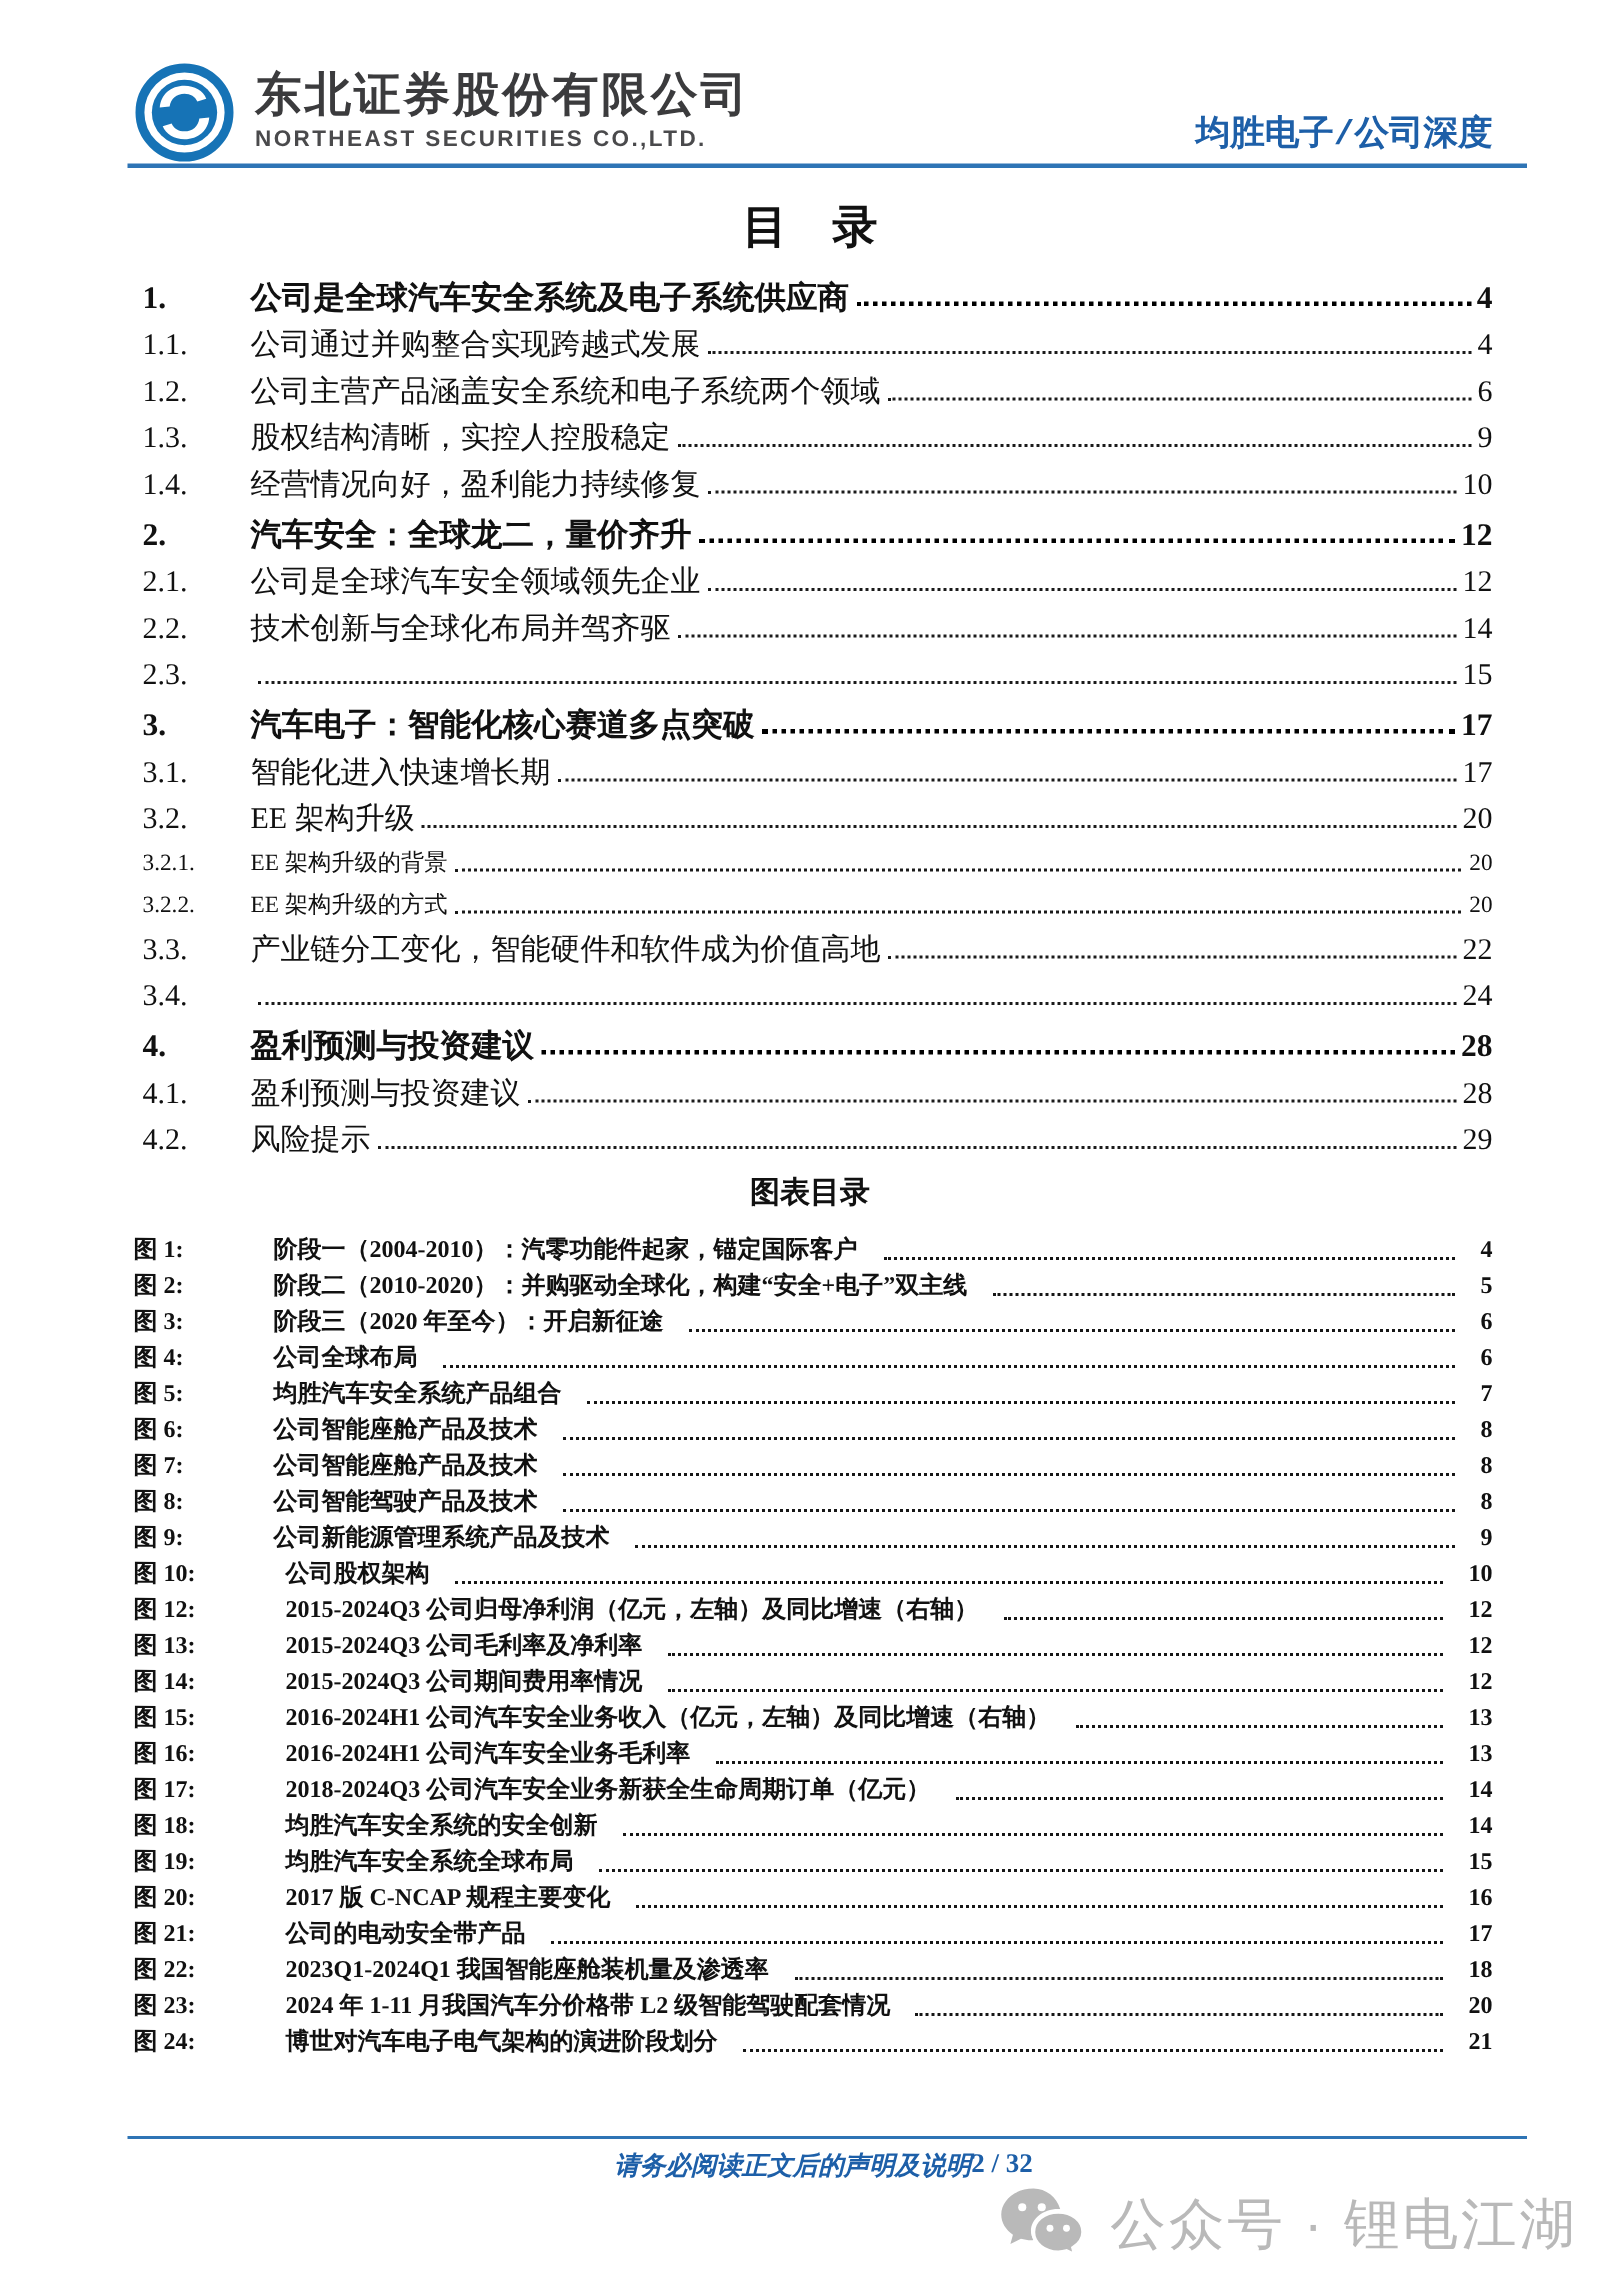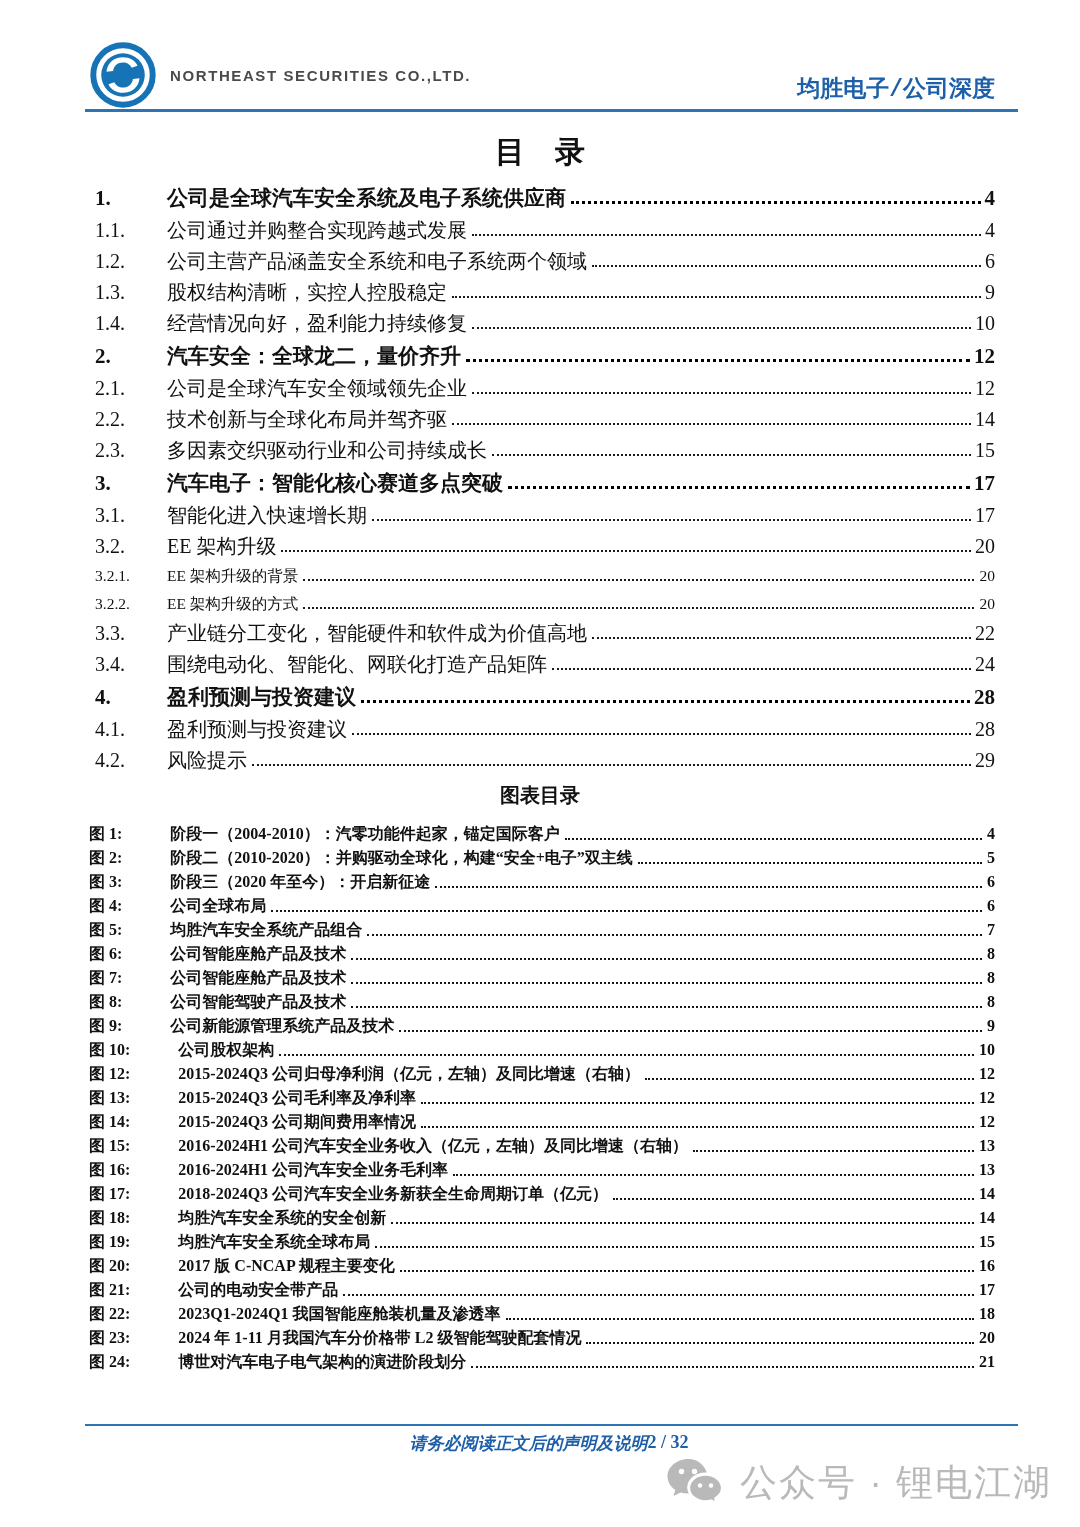--- a/index.html
+++ b/index.html
@@ -31,21 +31,21 @@
   .lvl1 .leader{border-bottom:3px dotted #000;margin:0 2px 7px 5px;}
   .lvl2{height:31px;font-size:20px;line-height:23px;}
   .lvl2 .leader{border-bottom:2px dotted #1a1a1a;margin:0 2px 6px 5px;}
   .lvl3{height:28px;font-size:15.5px;line-height:20px;}
   .lvl3 .leader{border-bottom:2px dotted #1a1a1a;margin:0 4px 5px 5px;}
 
   
   .figtoc{position:absolute;left:85px;right:85px;top:778px;}
   .figtoc-title{text-align:center;font-size:20px;font-weight:bold;line-height:34px;margin-bottom:8px;}
   .fig-row{display:flex;align-items:flex-end;height:24px;font-size:16px;font-weight:bold;
-    line-height:20px;padding-left:4px;}
+    line-height:20px;padding-left:4px;gap:12px;}
   .fig-row .lbl{flex:0 0 auto;white-space:nowrap;margin-right:8px;}
   .fig-row .ttl{flex:0 0 auto;white-space:nowrap;margin-left:40px;}
   .fig-row .leader{flex:1 1 auto;border-bottom:2px dotted #161616;margin:0 3px 4px 5px;}
   .fig-row .pg{flex:0 0 auto;margin-left:2px;}
 
   
   .footer-rule{position:absolute;left:85px;right:62px;top:1424px;height:2px;background:#2e74b5;}
   .footer{position:absolute;left:73px;right:85px;top:1432px;display:flex;
     justify-content:center;align-items:flex-start;}
   .footer-disclaimer{padding-left:70px;font-size:17px;font-weight:bold;color:#1d5fa8;font-style:italic;}
@@ -61,20 +61,21 @@
 
 <div class="header">
   <div class="logo-wrap">
     <svg class="logo-icon" viewBox="0 0 100 100">
       <circle cx="50" cy="50" r="45" fill="none" stroke="#1673b6" stroke-width="9"></circle>
       <circle cx="50" cy="50" r="33" fill="#1673b6"></circle>
       <path d="M50 23c-14 0-24 9-25 22l10-1c1-8 7-13 15-13 6 0 11 3 13 8l9-3c-3-8-12-13-22-13z" fill="#ffffff"></path>
       <path d="M50 77c14 0 24-9 25-22l-10 1c-1 8-7 13-15 13-6 0-11-3-13-8l-9 3c3 8 12 13 22 13z" fill="#ffffff"></path>
     </svg>
     <div class="logo-text">
+      <div class="logo-cn">东北证券股份有限公司</div>
       <div class="logo-en">NORTHEAST SECURITIES CO.,LTD.</div>
     </div>
   </div>
   <div class="report-tag">均胜电子/公司深度</div>
 </div>
 <div class="header-rule"></div>
 
 <div class="toc">
   <div class="toc-title">目　录</div>
   <div id="toc-list">
@@ -121,21 +122,20 @@
         <span class="pg">12</span>
       </div>
       <div class="toc-row lvl2">
         <span class="num">2.2.</span>
         <span class="ttl">技术创新与全球化布局并驾齐驱</span>
         <span class="leader"></span>
         <span class="pg">14</span>
       </div>
       <div class="toc-row lvl2">
         <span class="num">2.3.</span>
-        <span class="ttl">多因素交织驱动行业和公司持续成长</span>
         <span class="leader"></span>
         <span class="pg">15</span>
       </div>
       <div class="toc-row lvl1">
         <span class="num">3.</span>
         <span class="ttl">汽车电子：智能化核心赛道多点突破</span>
         <span class="leader"></span>
         <span class="pg">17</span>
       </div>
       <div class="toc-row lvl2">
@@ -163,21 +163,20 @@
         <span class="pg">20</span>
       </div>
       <div class="toc-row lvl2">
         <span class="num">3.3.</span>
         <span class="ttl">产业链分工变化，智能硬件和软件成为价值高地</span>
         <span class="leader"></span>
         <span class="pg">22</span>
       </div>
       <div class="toc-row lvl2">
         <span class="num">3.4.</span>
-        <span class="ttl">围绕电动化、智能化、网联化打造产品矩阵</span>
         <span class="leader"></span>
         <span class="pg">24</span>
       </div>
       <div class="toc-row lvl1">
         <span class="num">4.</span>
         <span class="ttl">盈利预测与投资建议</span>
         <span class="leader"></span>
         <span class="pg">28</span>
       </div>
       <div class="toc-row lvl2">

